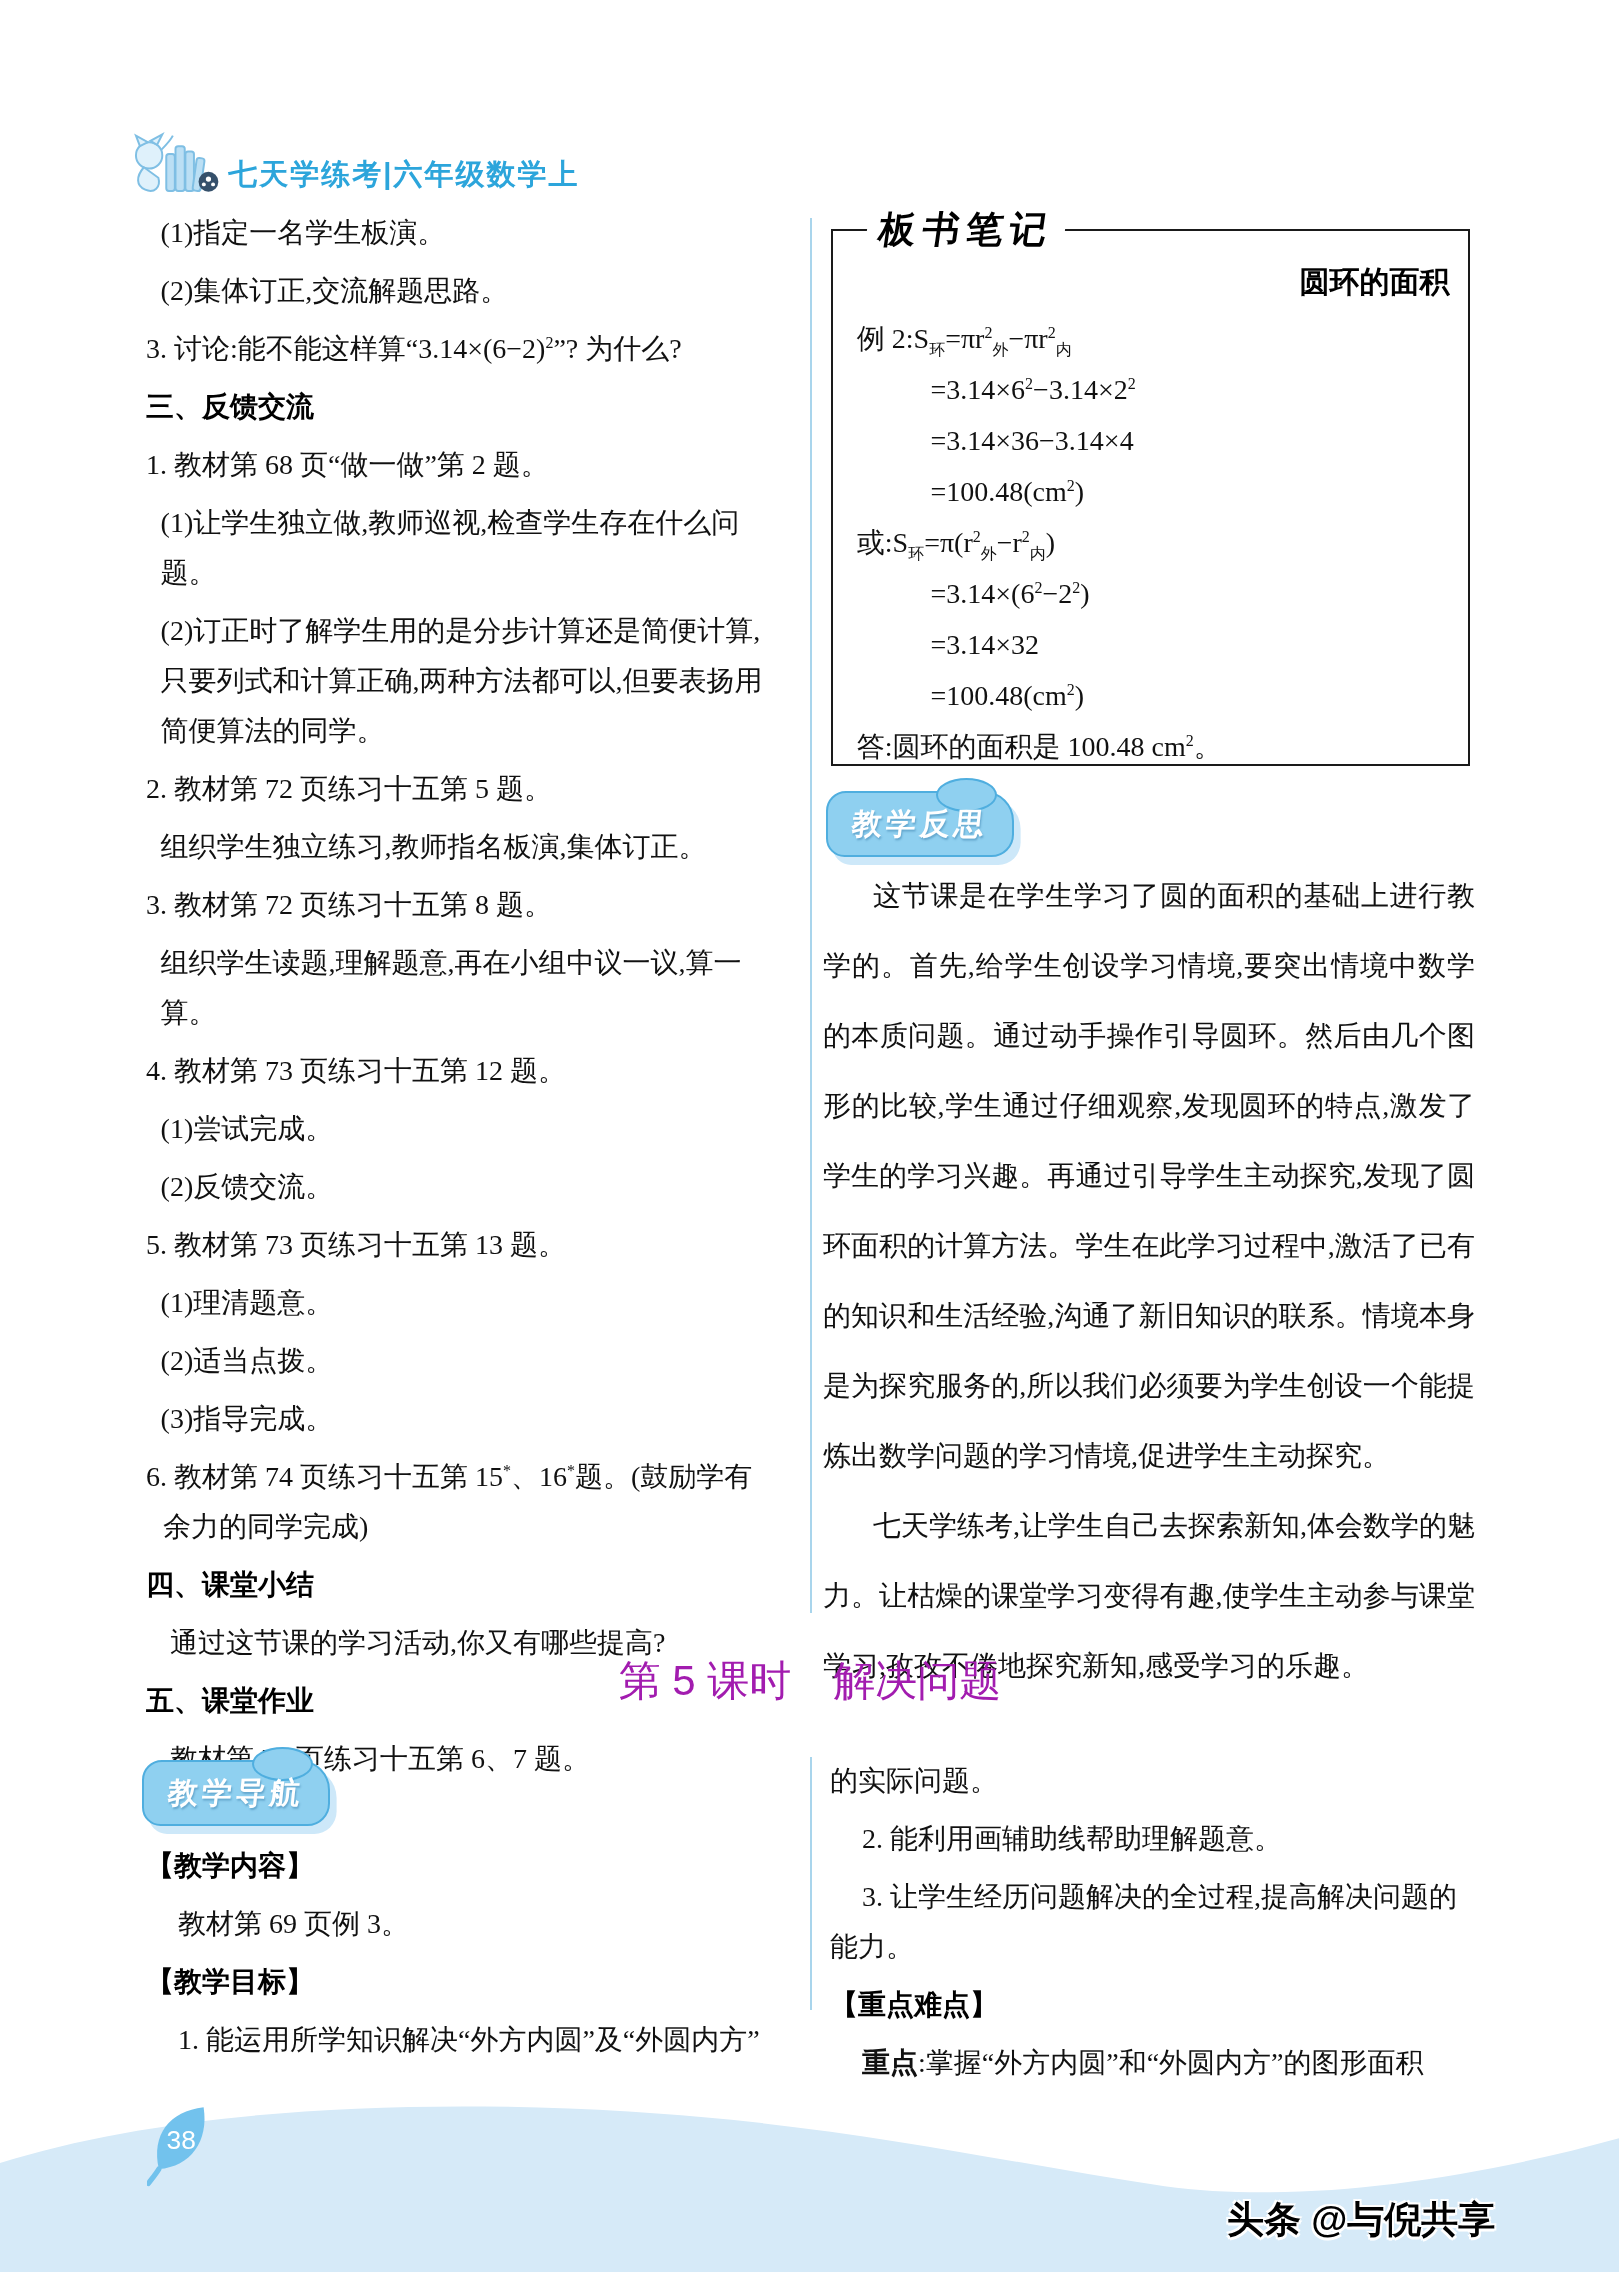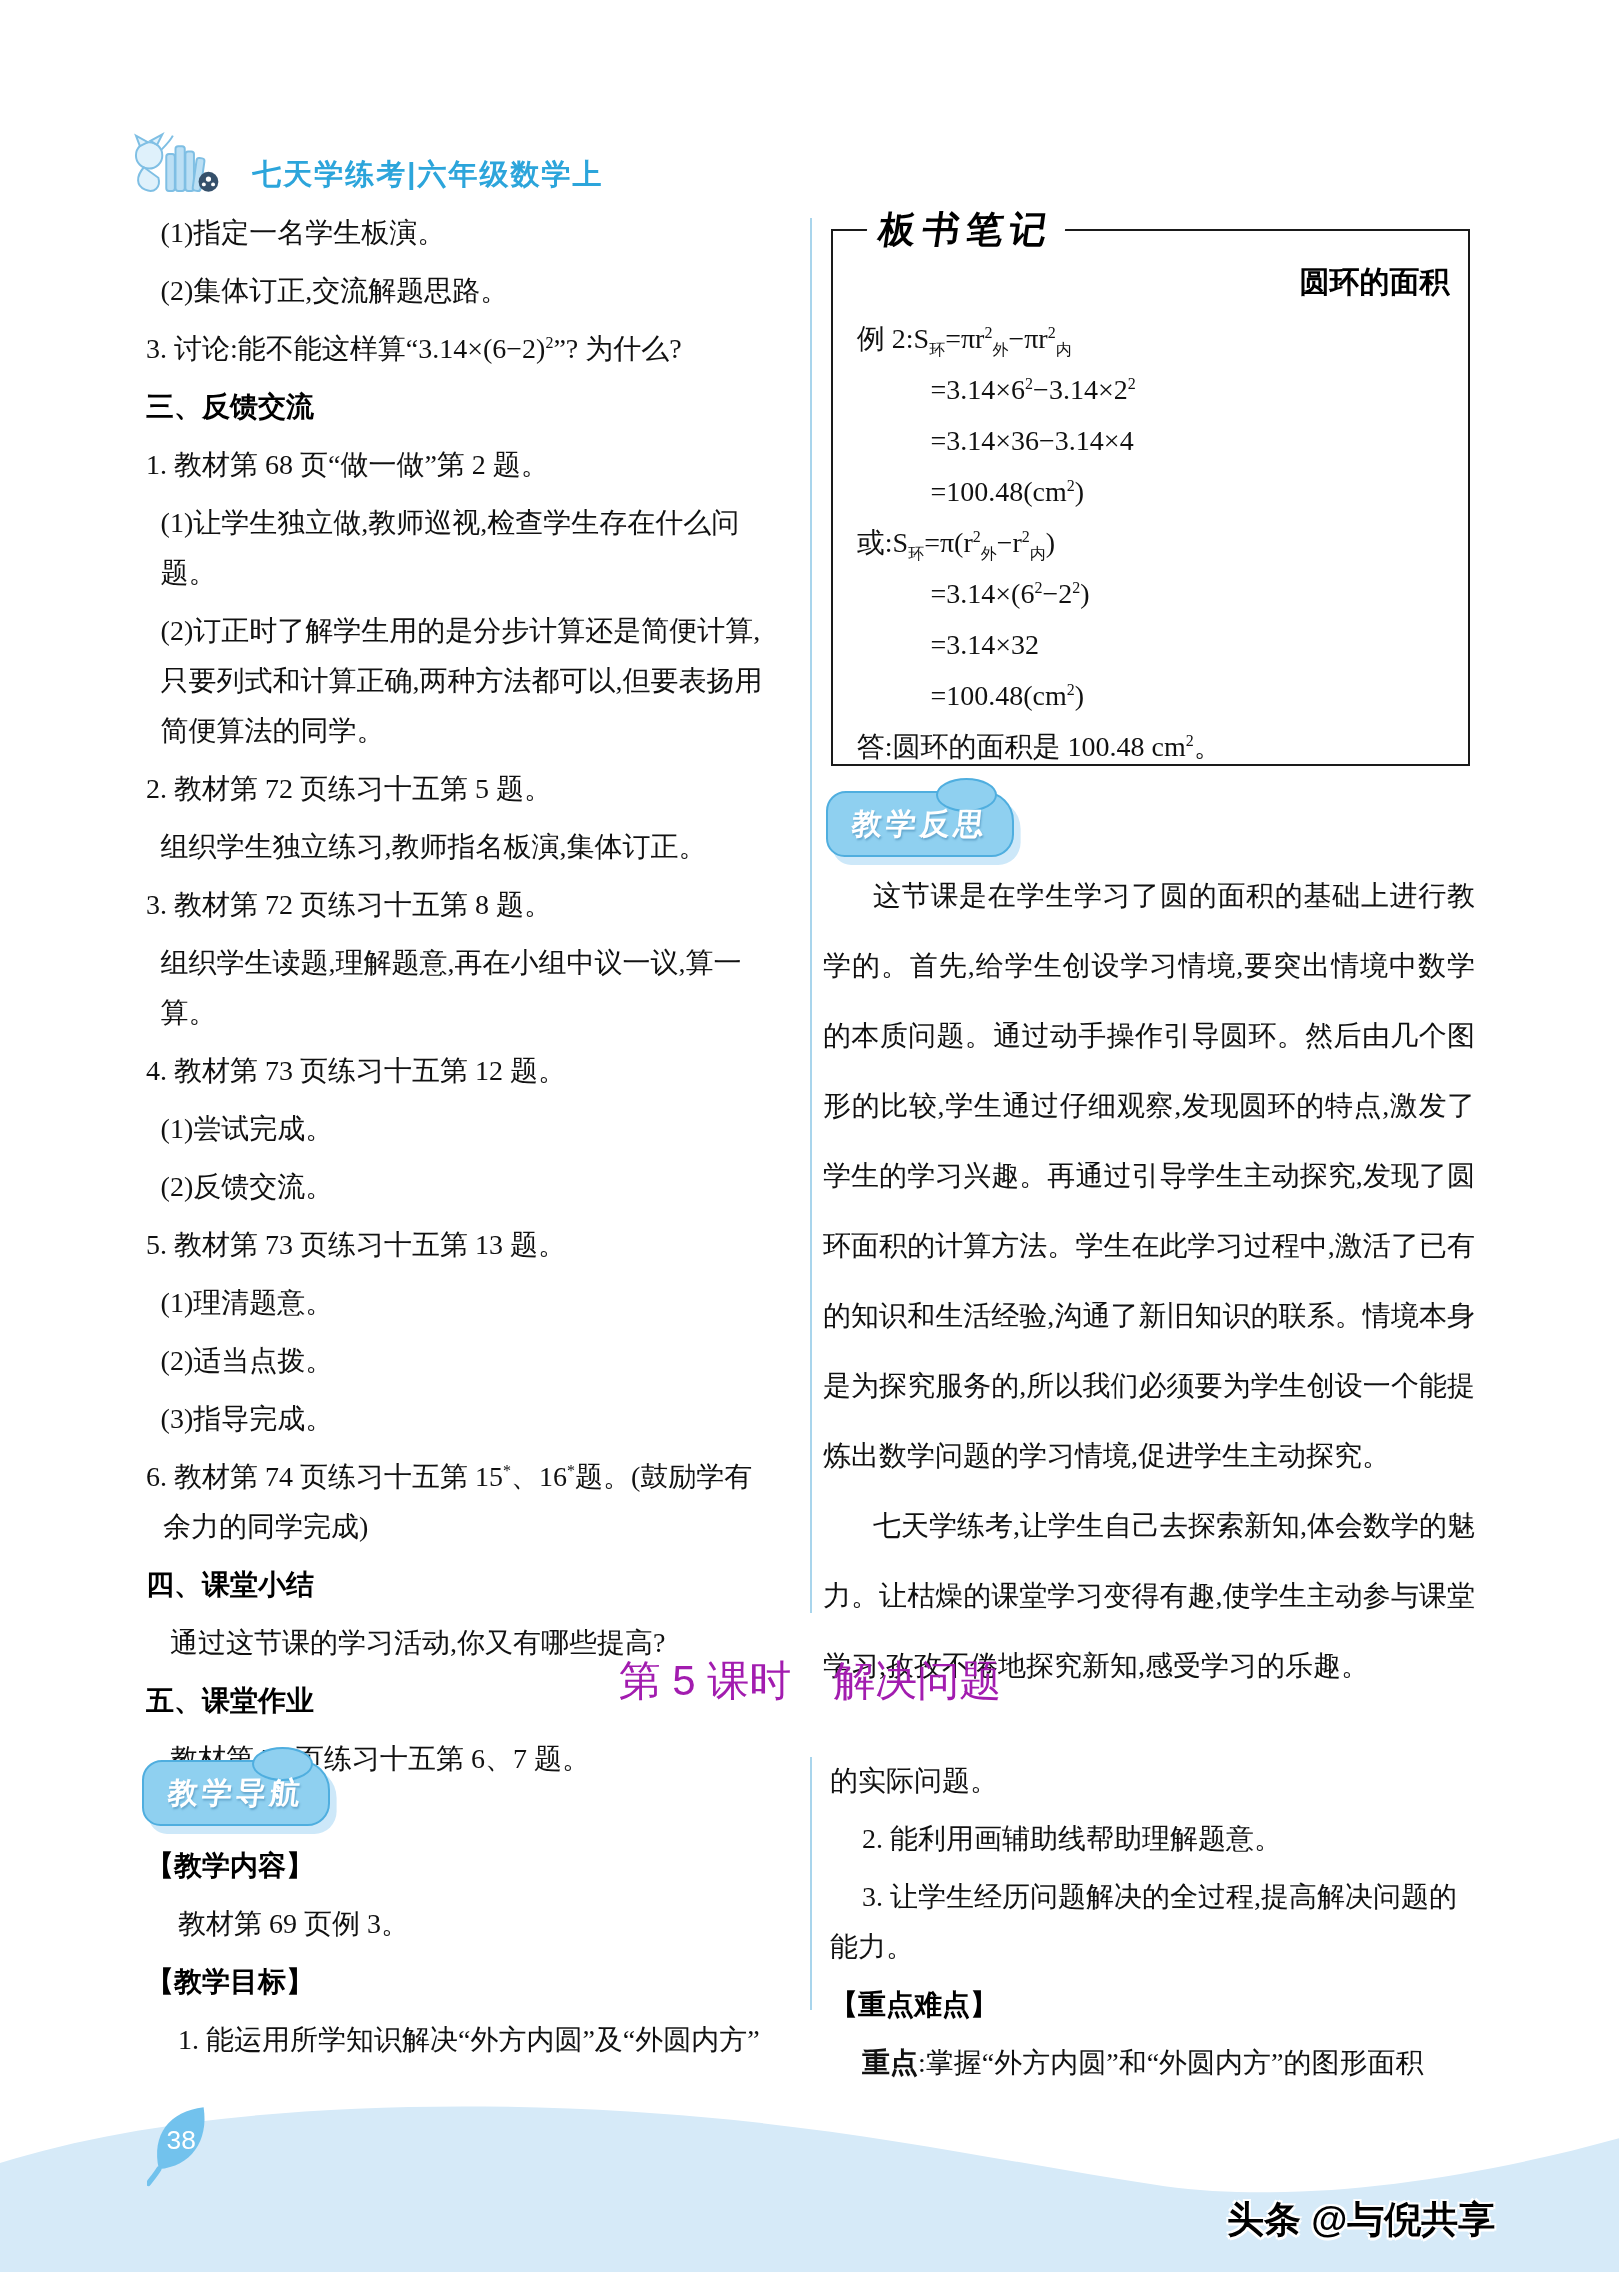--- a/index.html
+++ b/index.html
@@ -1,19 +1,19 @@
 <!DOCTYPE html>
 <html style="font-size:10.6px"><head>
 <meta charset="utf-8">
 <style>
   html,body{margin:0;padding:0;background:#e8e8e8;}
   .page{position:relative;width:1620px;height:2273px;background:#ffffff;overflow:hidden;
         font-family:"Liberation Serif","DejaVu Serif",serif;color:#111;}
   
-  .brand{position:absolute;left:132px;top:120px;height:79px;display:flex;align-items:flex-end;gap:24px;}
+  .brand{position:absolute;left:132px;top:120px;height:79px;display:flex;align-items:flex-end;}
   .brand svg{display:block;}
   .brand-title{font-family:"Liberation Sans","DejaVu Sans",sans-serif;font-weight:700;
                font-size:29px;color:#2CA5DB;letter-spacing:2px;margin:0 0 4px 9.3px;}
   
   .ln{margin:8px;font-size:28px;line-height:50px;}
   .ln.sec{font-weight:700;font-family:"Liberation Sans","DejaVu Sans",sans-serif;color:#000;}
   .ln.num{padding-left:17px;text-indent:-17px;}
   .ln.sub,.ln.cont{padding-left:14.6px;}
   .ln.para{text-indent:24px;}
   sup{font-size:16px;vertical-align:super;line-height:0;}

